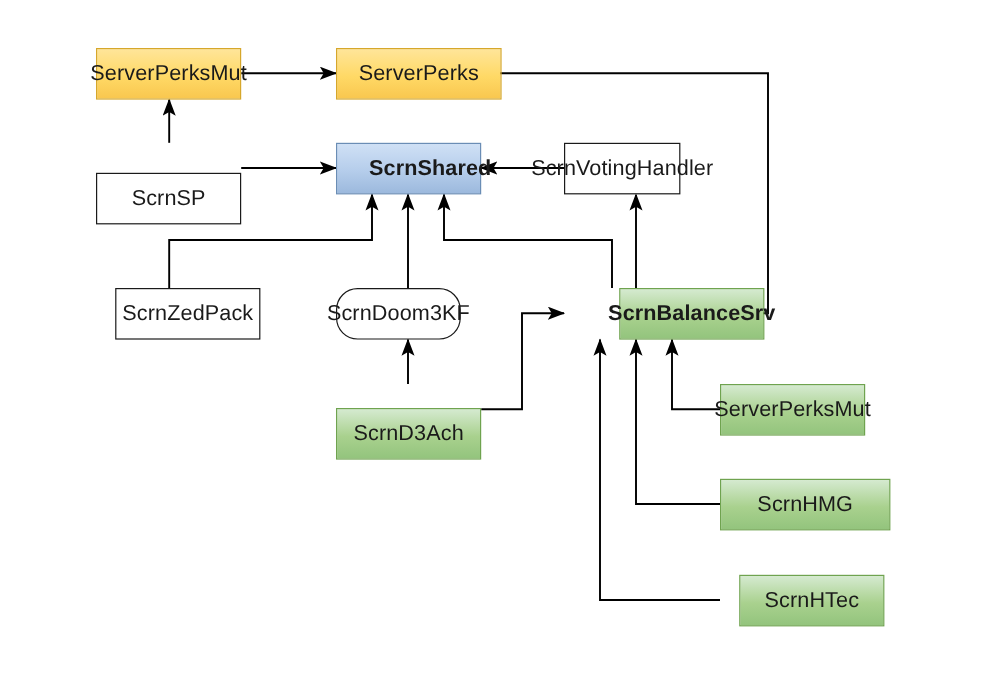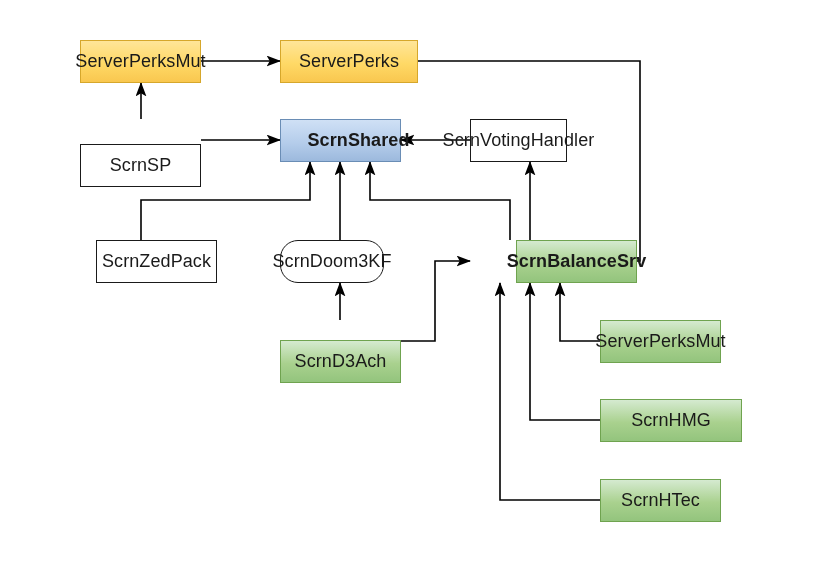--- a/index.html
+++ b/index.html
@@ -109,18 +109,18 @@
       </div>
       <div class="node green" style="left: 280px; top: 320px; width: 121px; height: 43px; margin-top: 20px;">
         <span>ScrnD3Ach</span>
       </div>
       <div class="node green" style="left: 600px; top: 320px; width: 121px; height: 43px;">
         <span>ServerPerksMut</span>
       </div>
       <div class="node green" style="left: 600px; top: 399px; width: 142px; height: 43px;">
         <span>ScrnHMG</span>
       </div>
-      <div class="node green" style="left: 600px; top: 479px; width: 121px; height: 43px;">
+      <div class="node green" style="left: 616px; top: 479px; width: 121px; height: 43px;">
         <span>ScrnHTec</span>
       </div>
     </div>
 
 </div>
 
 </body></html>

